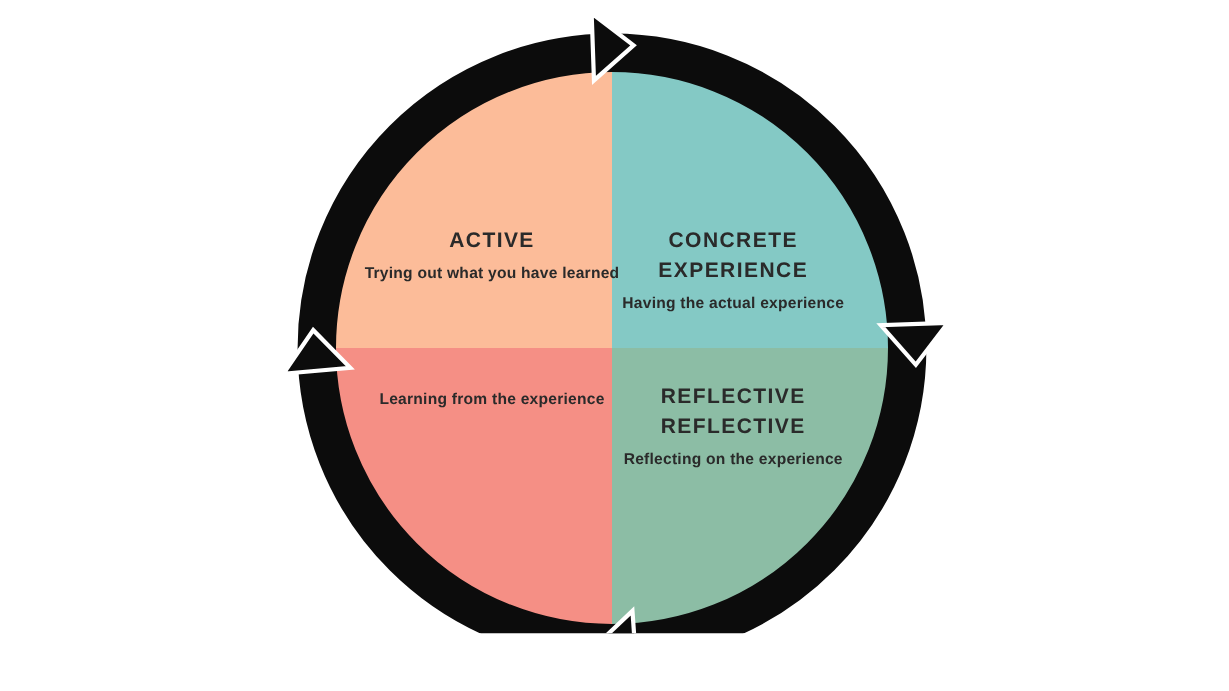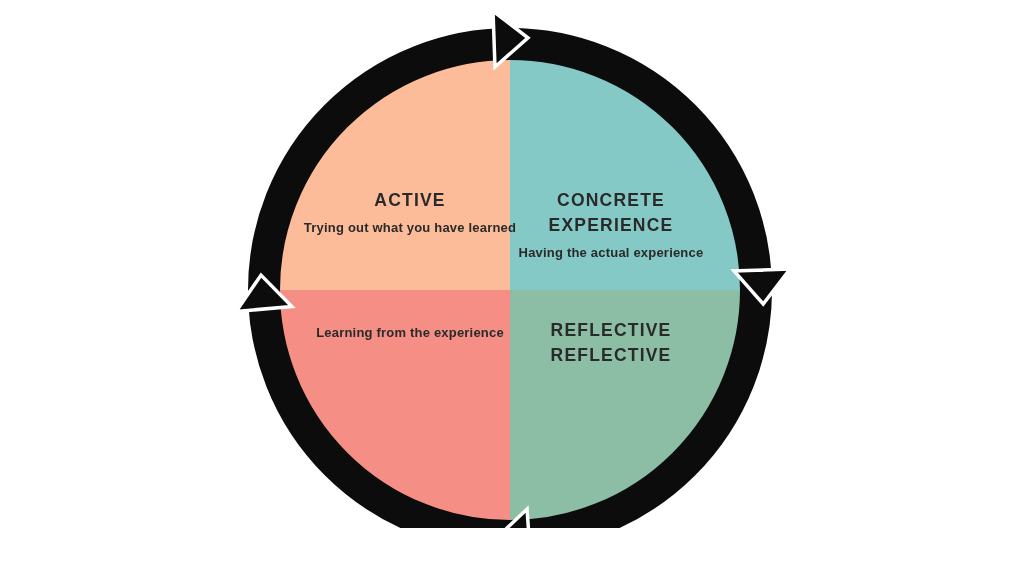--- a/index.html
+++ b/index.html
@@ -83,15 +83,16 @@
 
   <div class="label-block" style="left:410px; top:318px;">
     <div class="label-sub">Learning from the experience</div>
   </div>
 
   <div class="label-block" style="left:611px; top:318px;text-align:center;">
     <div class="label-title">
       <div>REFLECTIVE</div>
       <div>REFLECTIVE</div>
     </div>
+    <div class="label-sub">Reflecting on the experience</div>
   </div>
 
 </div>
 
 </body></html>

